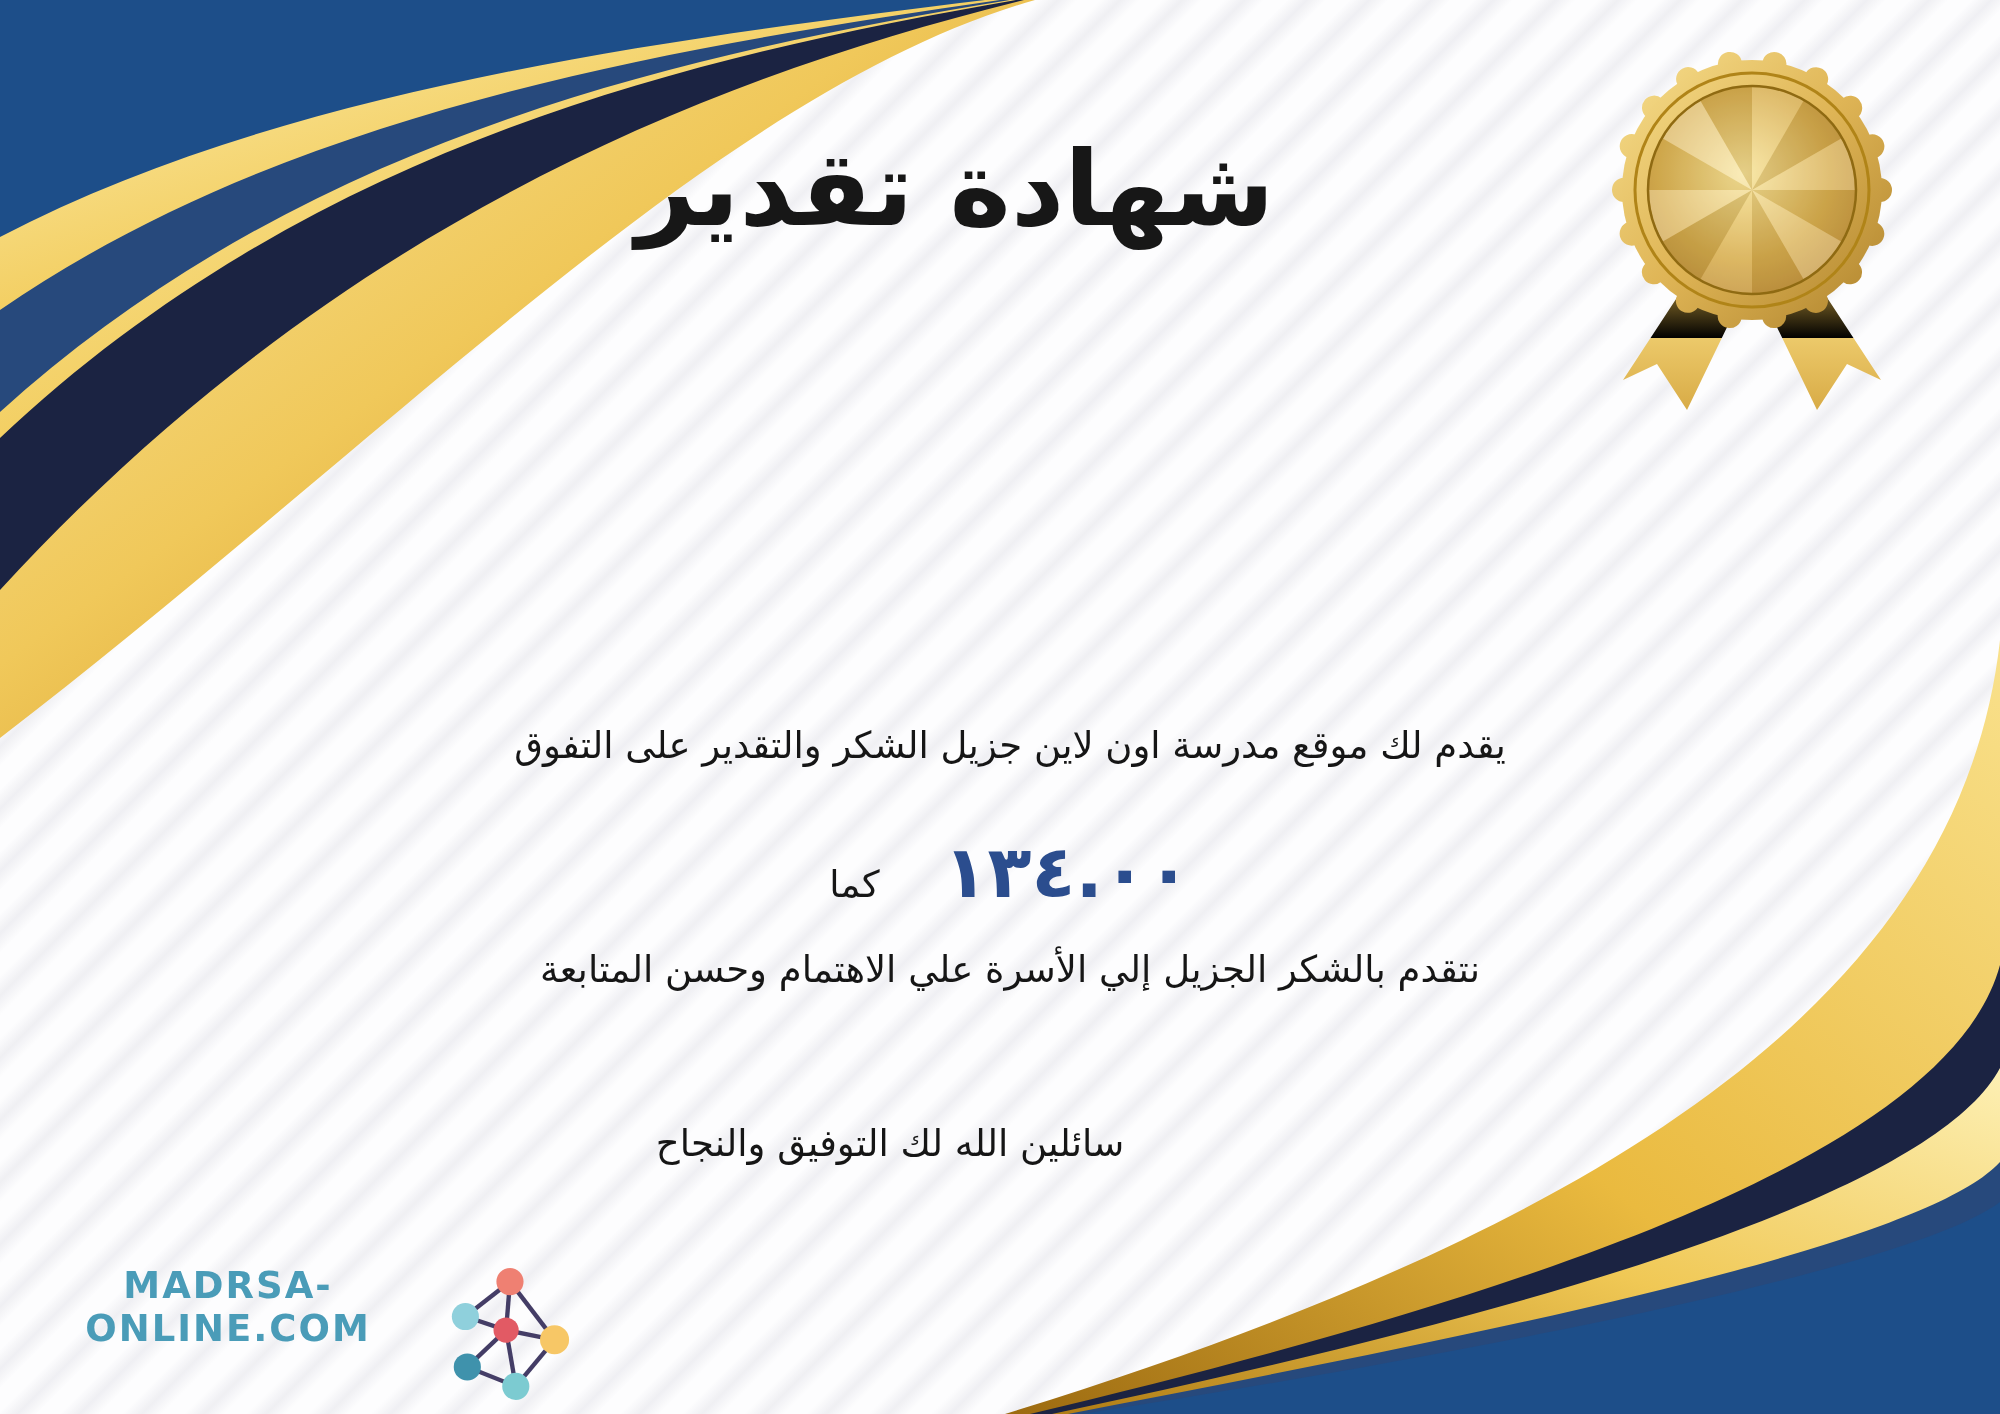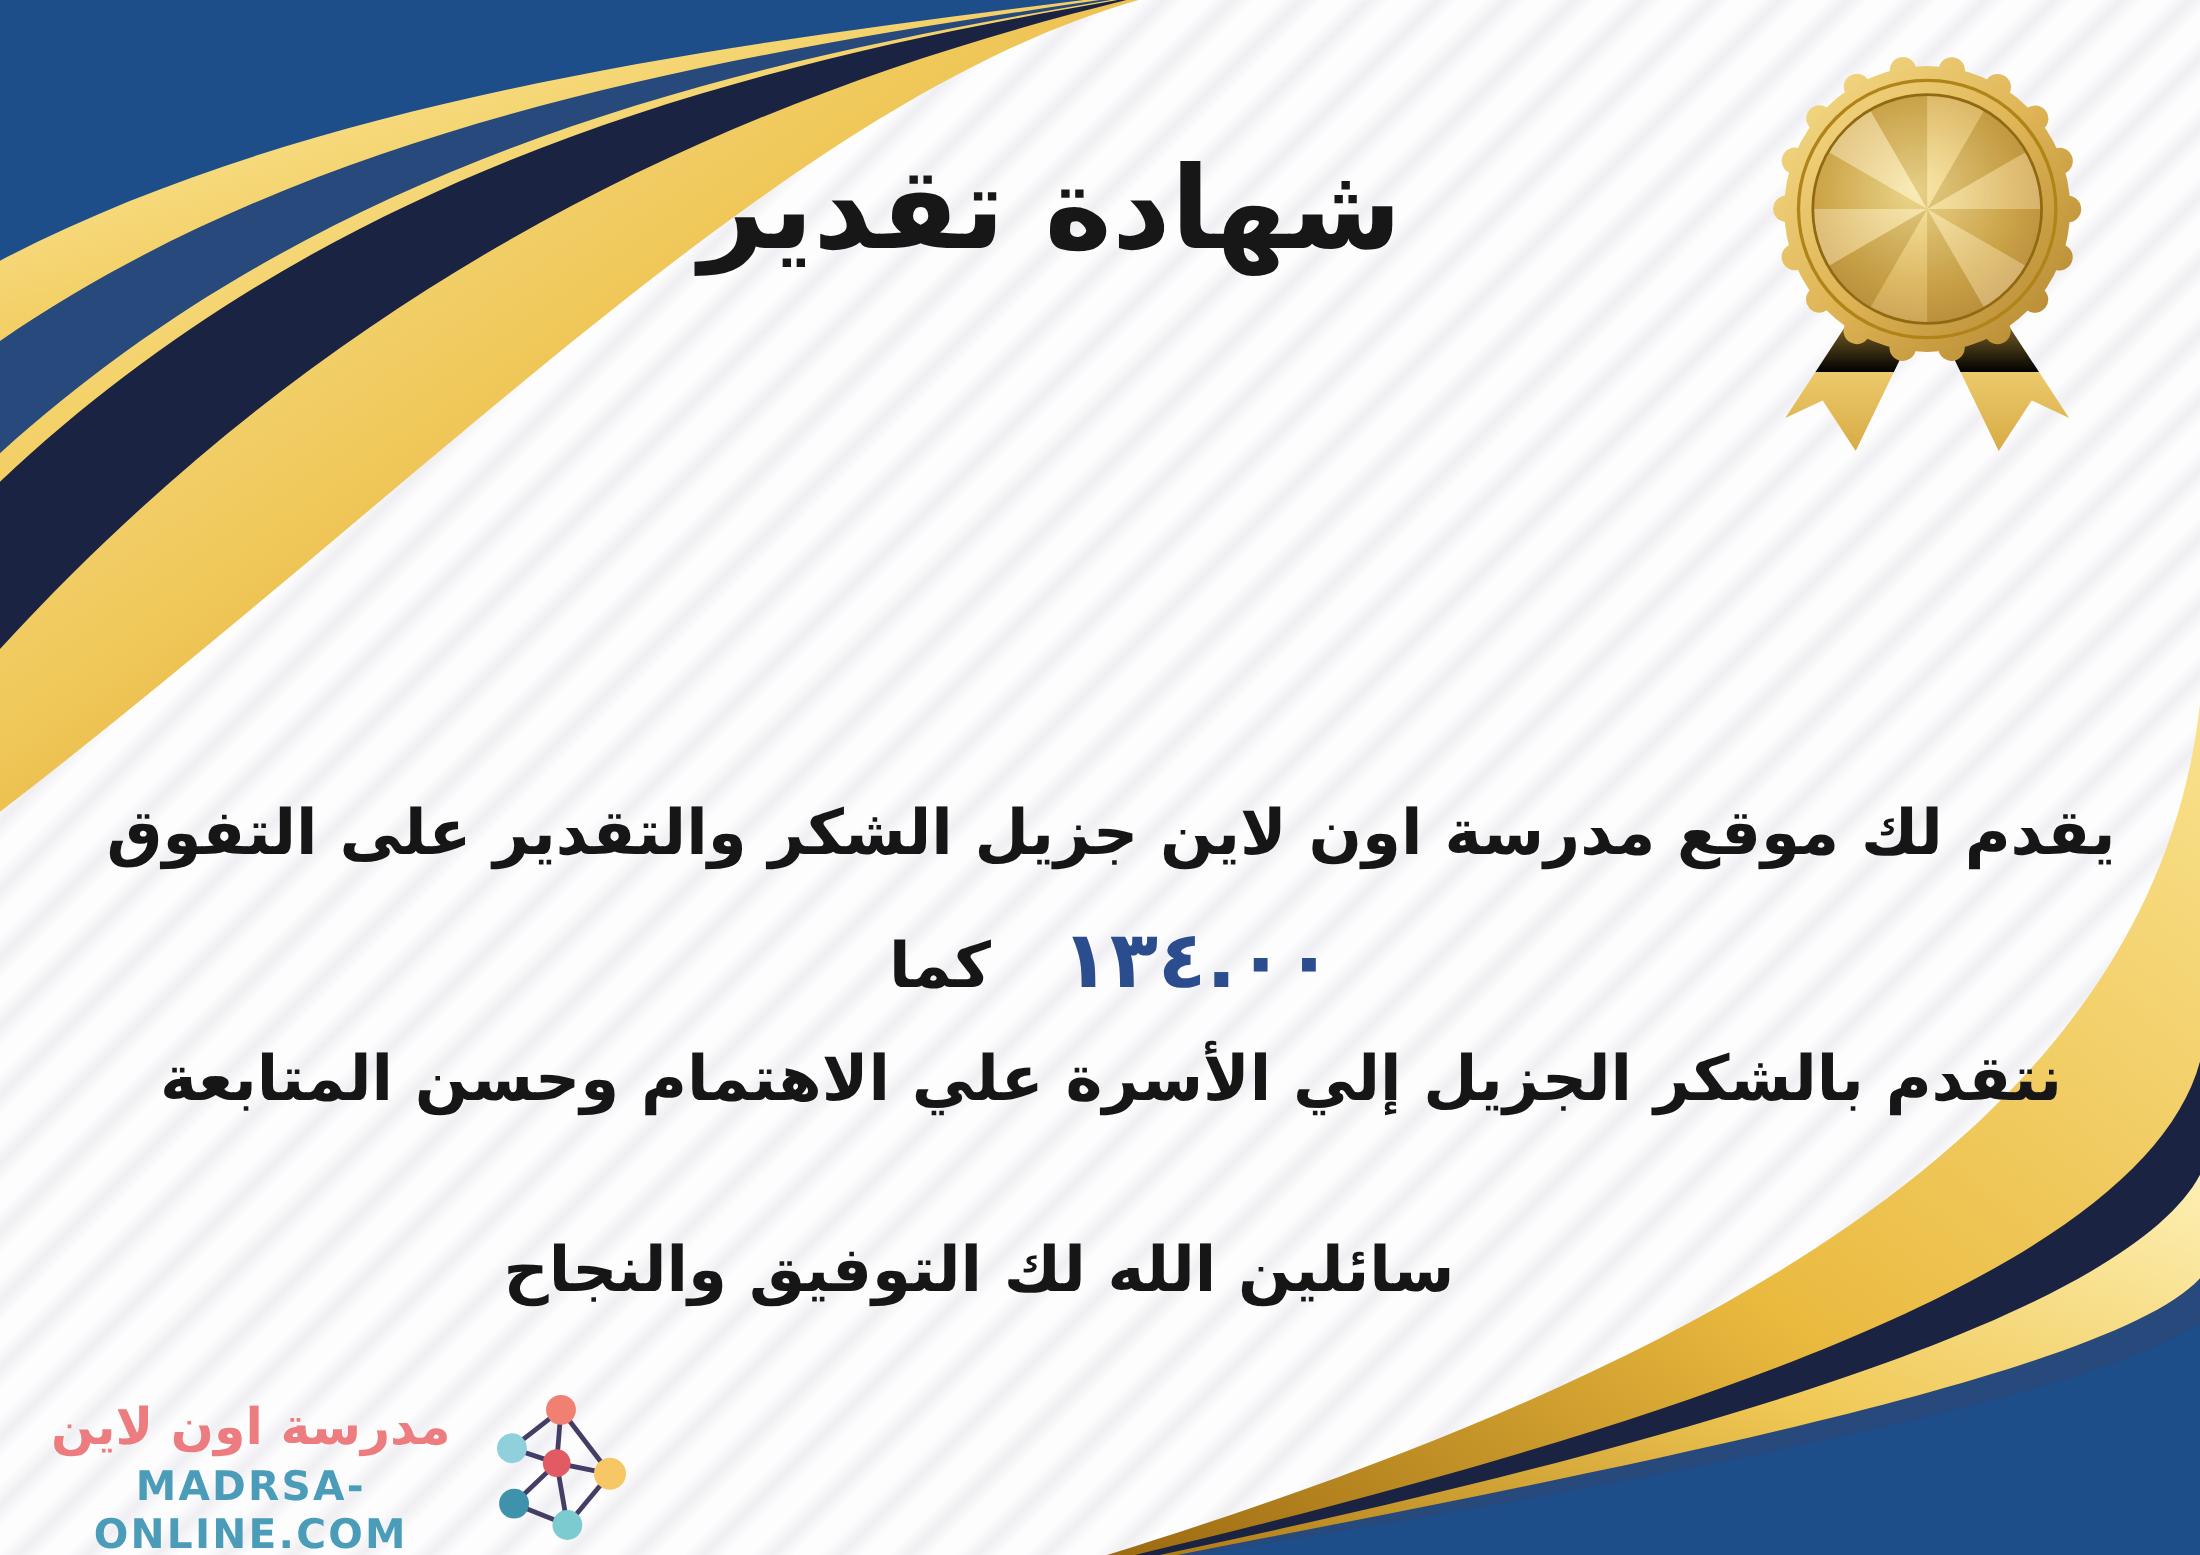--- a/index.html
+++ b/index.html
@@ -10,21 +10,21 @@
         rgba(228,228,234,0.55) 0px, rgba(255,255,255,0) 14px,
         rgba(255,255,255,0) 30px, rgba(228,228,234,0.55) 44px),
       #fdfdfe;
     font-family:"DejaVu Sans", sans-serif;
   }
   .corners{position:absolute;inset:0;pointer-events:none;}
   .textlayer{position:absolute;inset:0;padding-left:48px;}
   .t{position:absolute;direction:rtl;text-align:center;white-space:nowrap;}
   .title{left:0;right:90px;top:128px;font-size:104px;font-weight:700;color:#171717;letter-spacing:1px;}
   .name{left:0;right:0;top:478px;font-size:88px;font-weight:700;color:#2b4d8e;}
-  .bodyline{font-size:57px;font-weight:700;color:#161616;margin-left:20px;}
+  .bodyline{font-size:37px;font-weight:400;color:#161616;margin-left:20px;}
   .line1{left:0;right:0;top:724px;}
   .line2{left:0;right:0;top:830px;display:flex;direction:rtl;justify-content:center;align-items:baseline;gap:64px;}
   .score{font-size:72px;font-weight:700;color:#2b4d8e;letter-spacing:2px;}
   .line3{left:0;right:0;top:948px;}
   .closing{left:0;right:240px;top:1122px;text-align:center;}
   .medal{position:absolute;left:1582px;top:22px;width:340px;height:400px;}
   .logo{position:absolute;left:18px;top:1258px;width:560px;height:150px;}
   .logo-icon{position:absolute;right:6px;top:8px;width:126px;height:136px;}
   .logo-text{position:absolute;left:0;right:140px;top:0;text-align:center;}
   .logo-ar{direction:rtl;font-size:46px;font-weight:700;color:#ed7c80;margin-top:12px;
@@ -147,18 +147,17 @@
         <line x1="72" y1="124" x2="112" y2="76"></line>
       </g>
       <circle cx="66" cy="16" r="14" fill="#ef8072"></circle>
       <circle cx="20" cy="52" r="14" fill="#8fd0dc"></circle>
       <circle cx="62" cy="66" r="13" fill="#e25a64"></circle>
       <circle cx="112" cy="76" r="15" fill="#f7c766"></circle>
       <circle cx="22" cy="104" r="14" fill="#3f92ac"></circle>
       <circle cx="72" cy="124" r="14" fill="#7ccbd1"></circle>
     </svg>
     <div class="logo-text">
-      <div class="logo-ar">مدرسة اون لاين</div>
       <div class="logo-en">MADRSA-ONLINE.COM</div>
     </div>
   </div>
 
 </div>
 
 </body></html>

